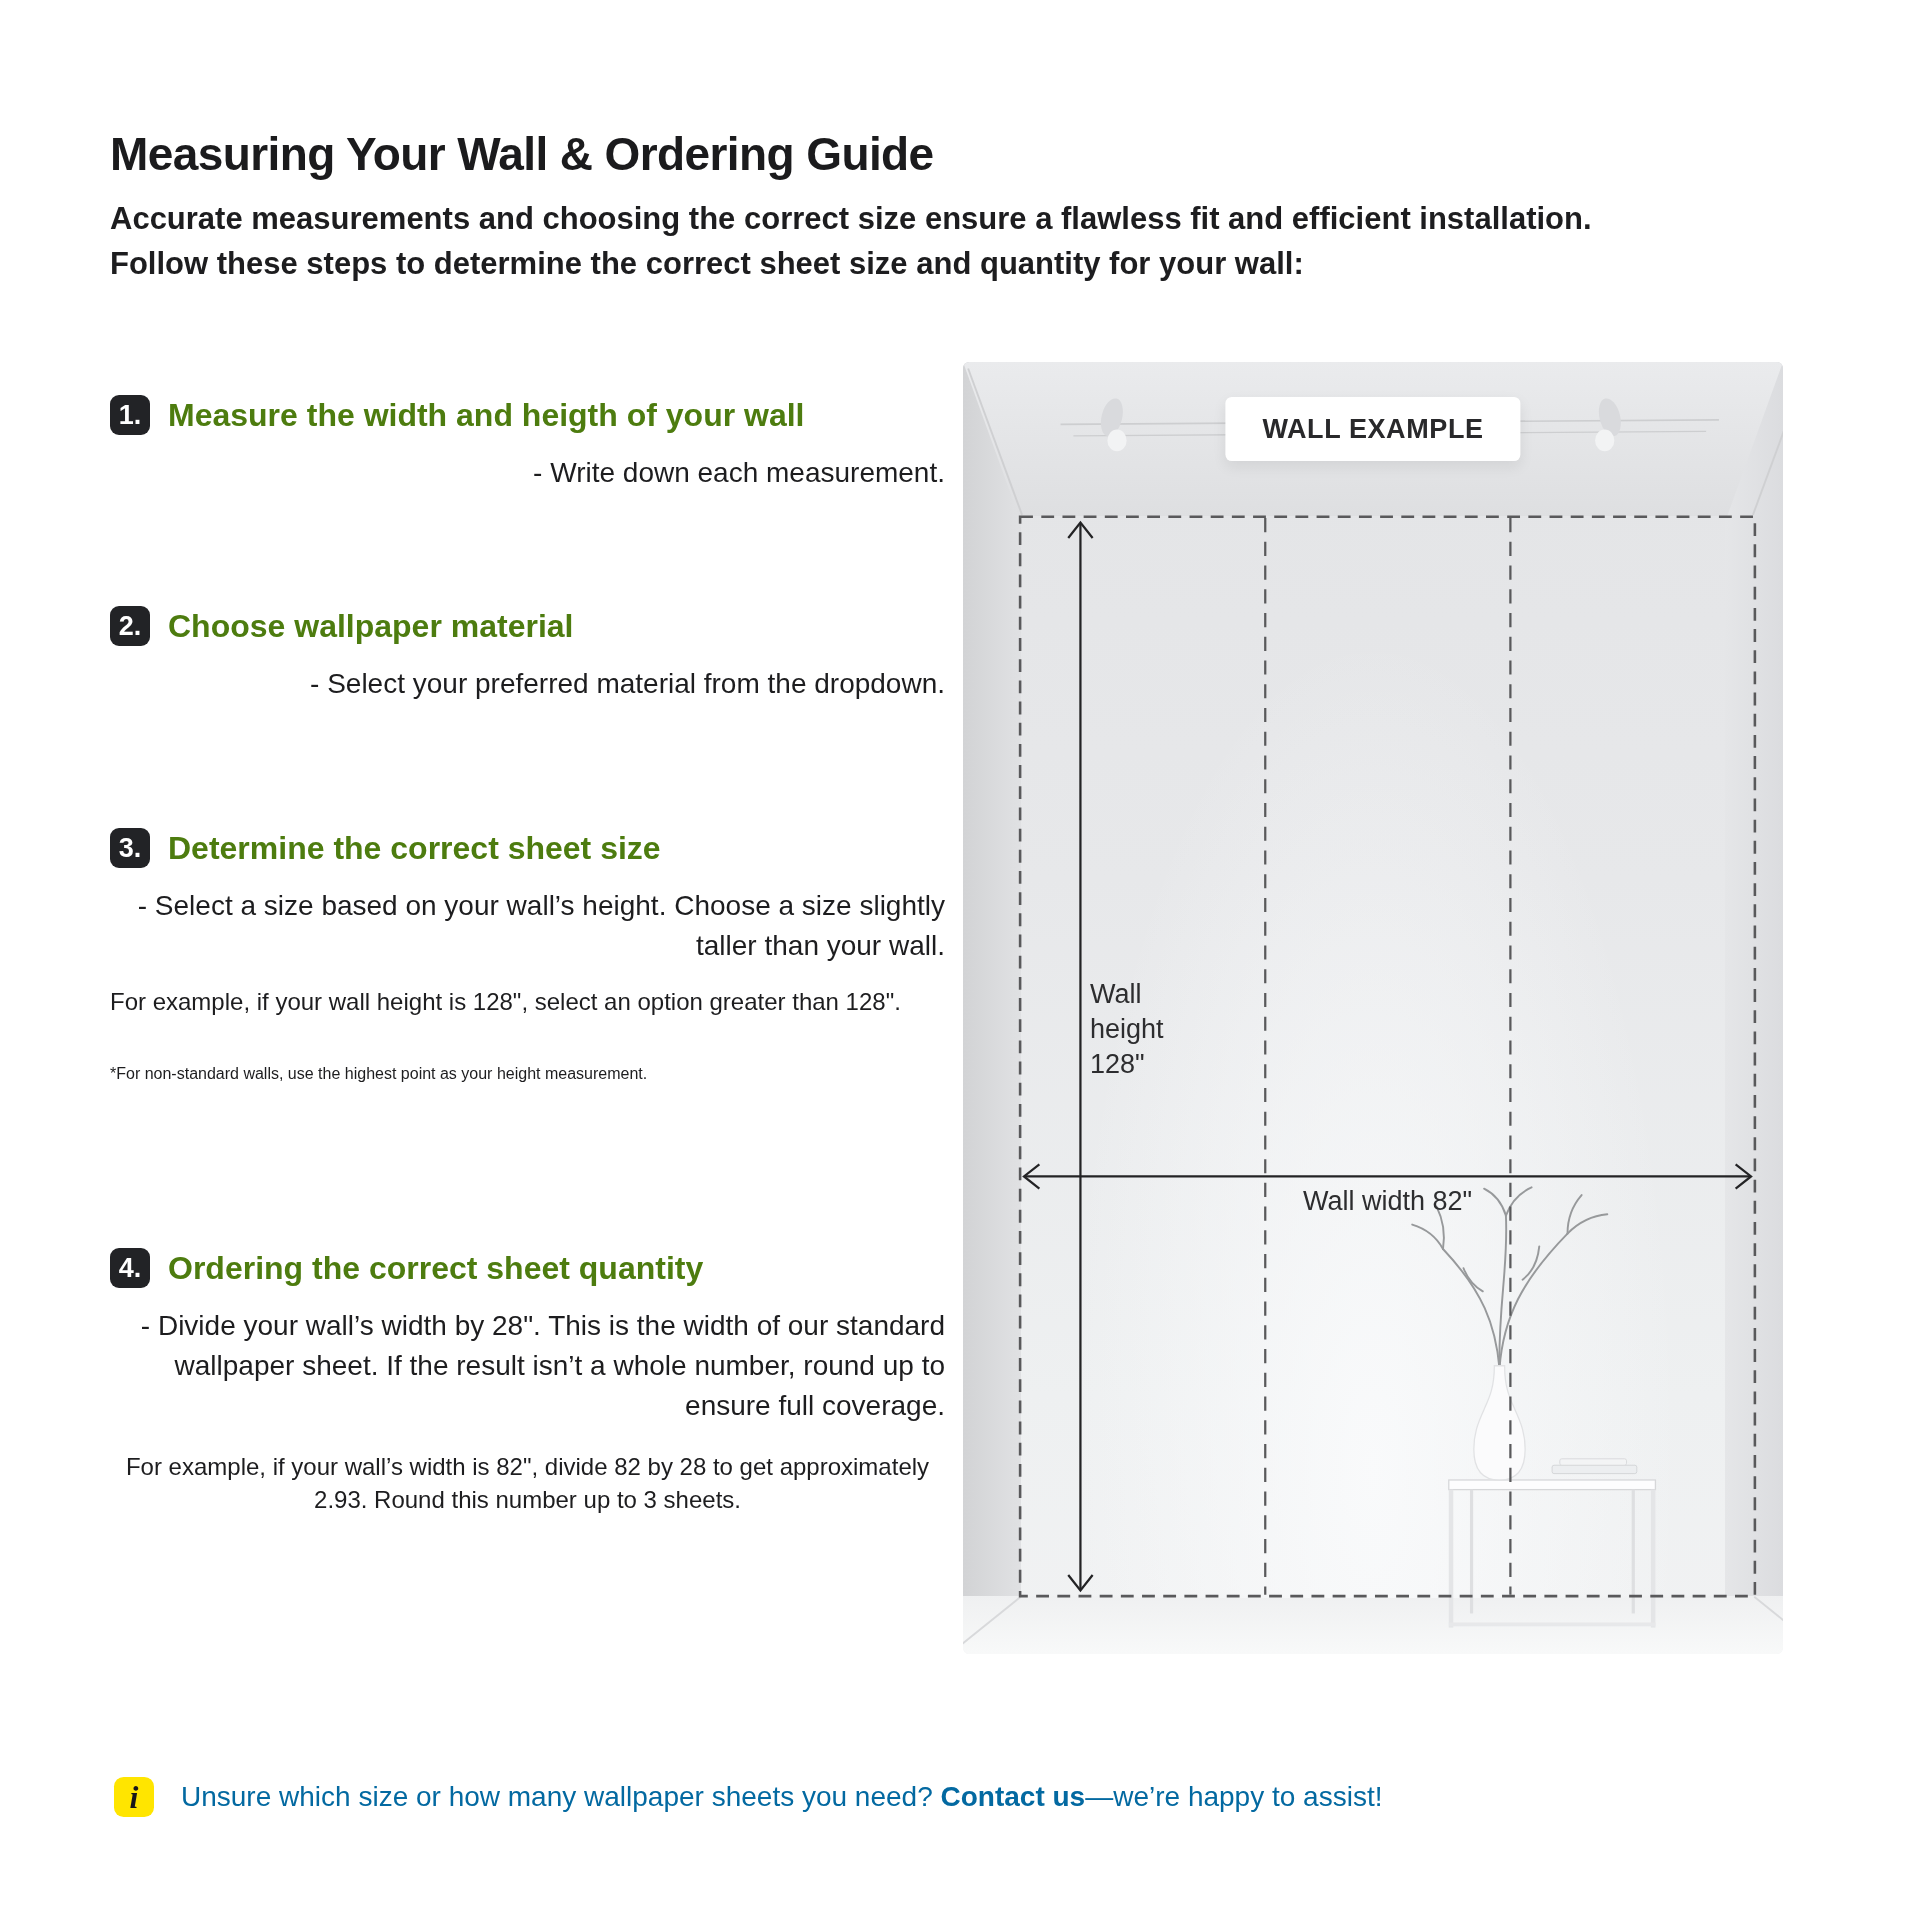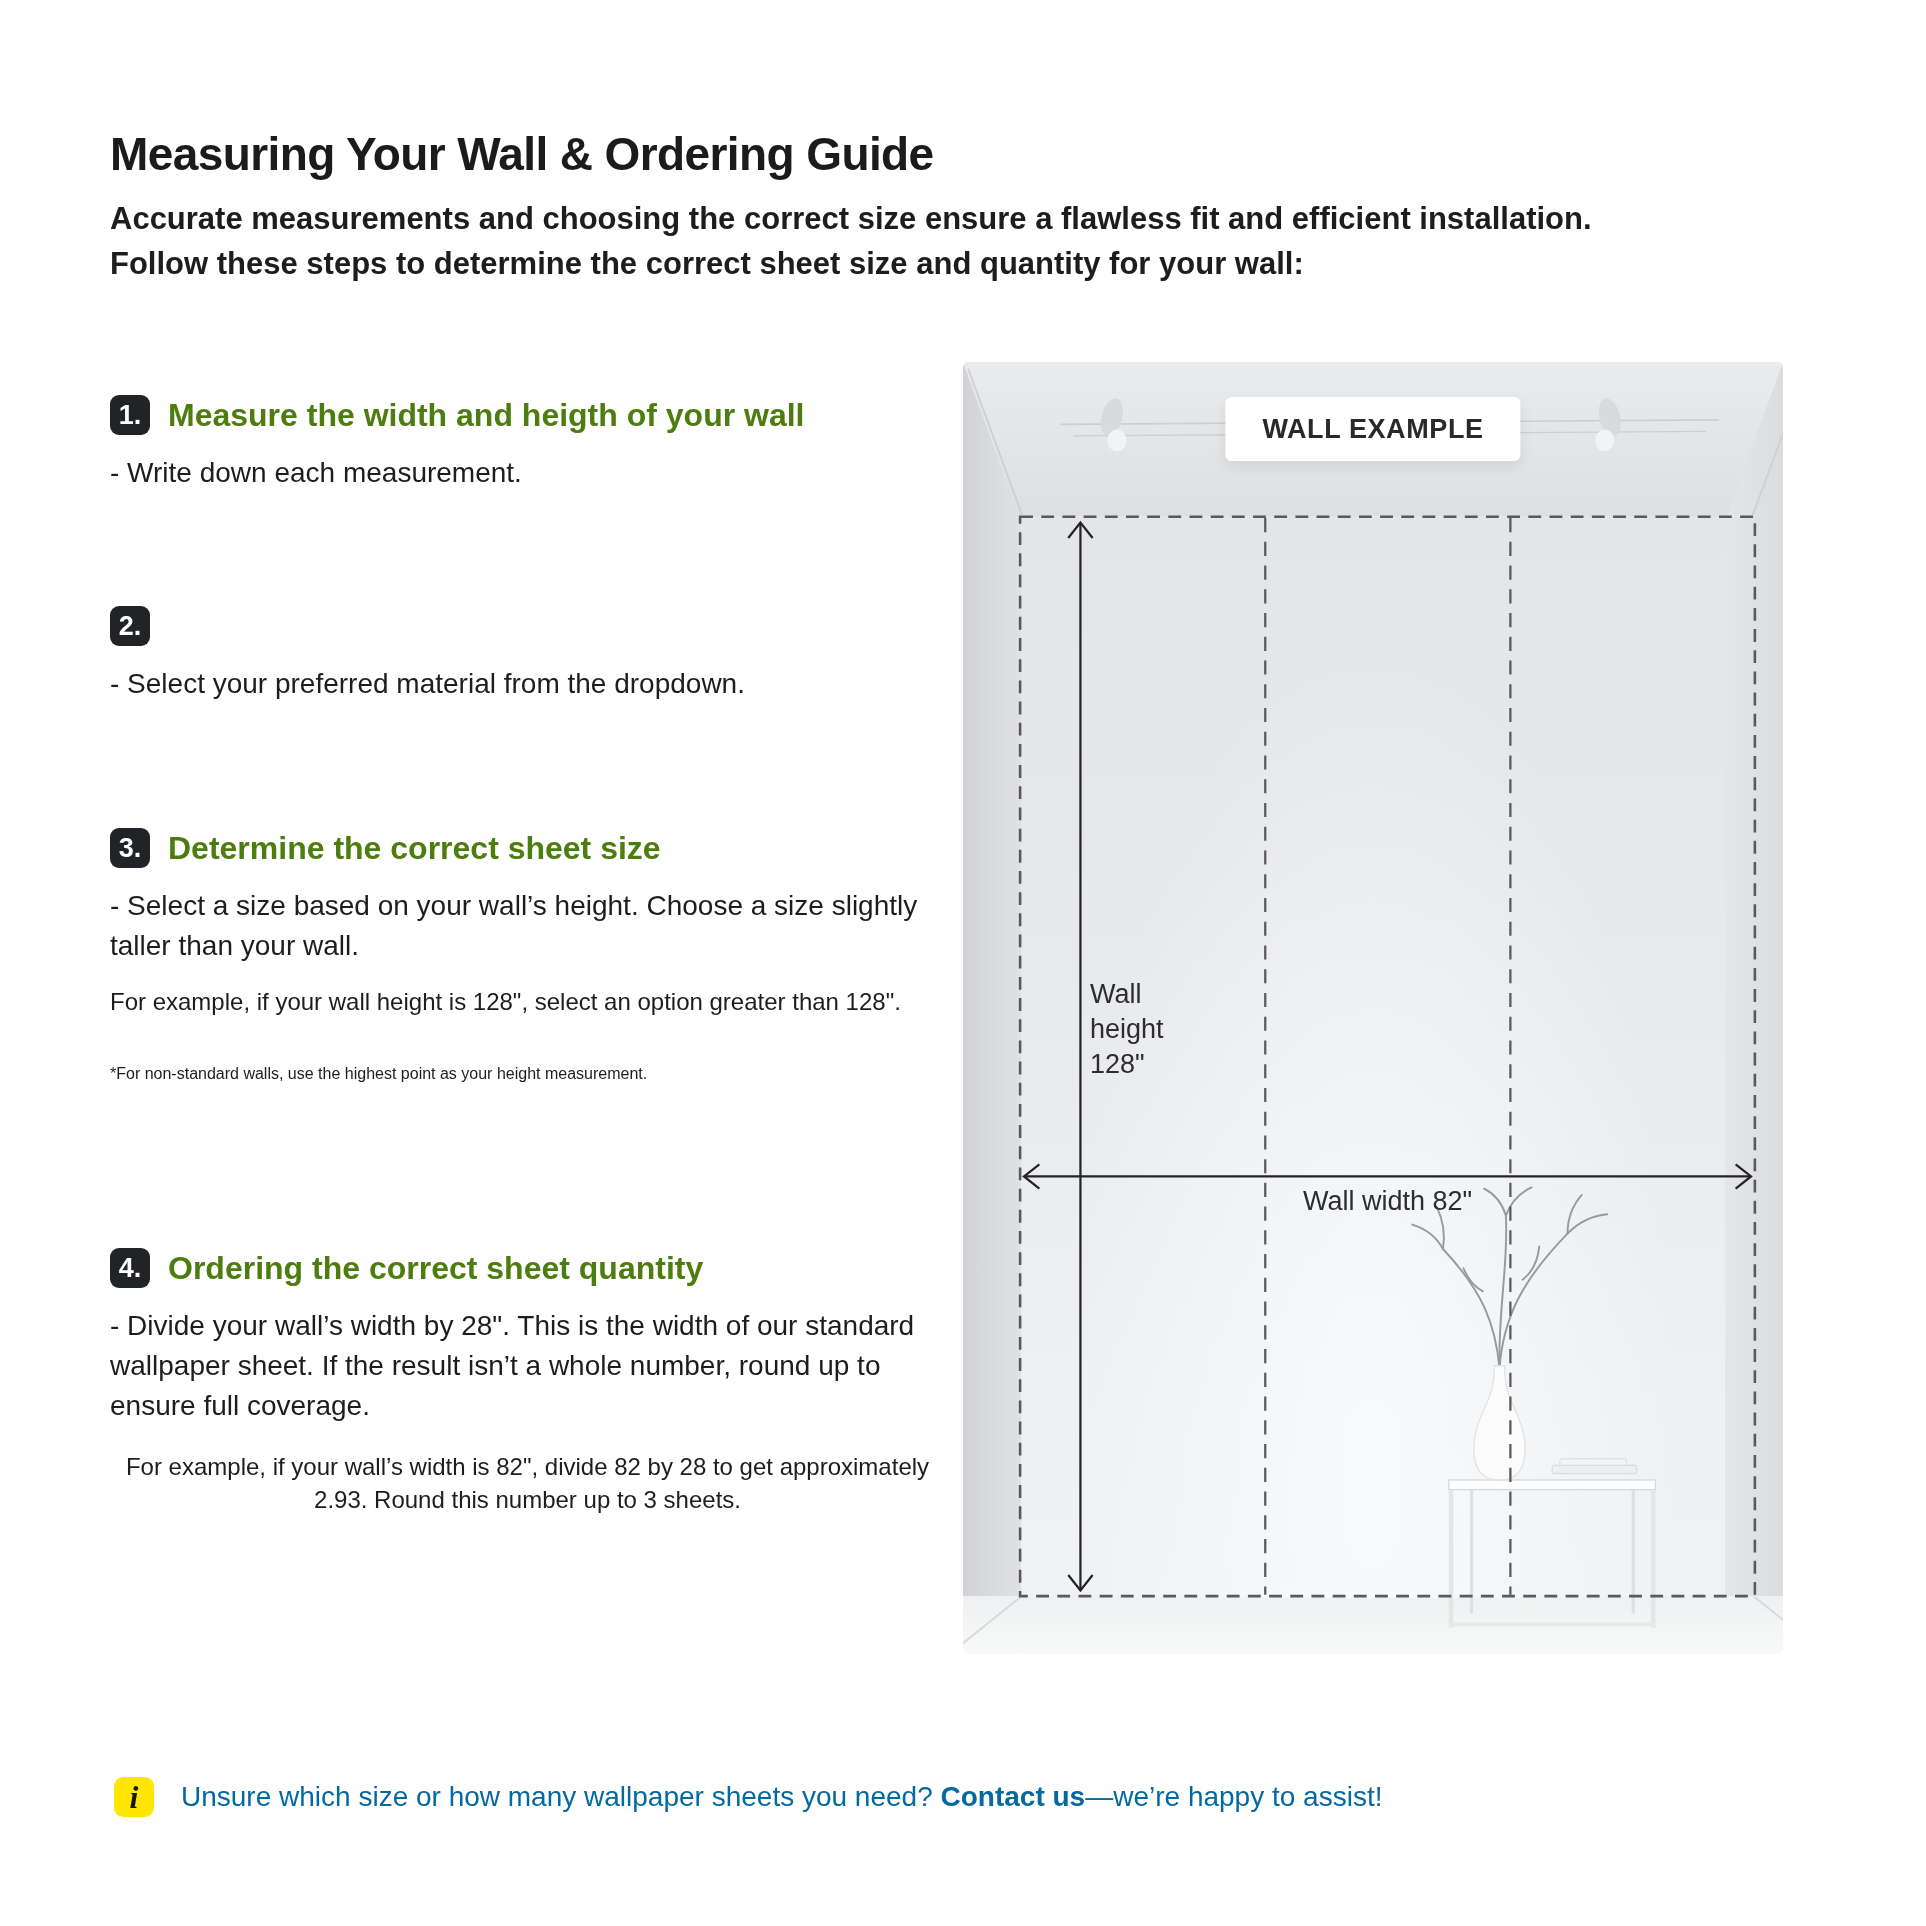--- a/index.html
+++ b/index.html
@@ -21,21 +21,21 @@
   #step2{top:606px}
   #step3{top:828px}
   #step4{top:1248px}
   .step-head{display:flex;align-items:center;gap:18px;}
   .badge{
     width:40px;height:40px;flex:0 0 40px;background:#222326;color:#ffffff;
     border-radius:9px;font-weight:bold;font-size:27px;
     display:flex;align-items:center;justify-content:center;
   }
   .step-heading{font-size:32px;font-weight:bold;margin:0;color:#4d7c0f;}
-  .step-body{font-size:28px;line-height:40px;margin:18px 0 0;}
+  .step-body{font-size:28px;line-height:40px;margin:18px 0 0;text-align:right;}
   .step-example{font-size:24px;line-height:33px;margin:19px 0 0;}
   .step-note{font-size:16px;line-height:33px;margin:39px 0 0;}
   #step4 .step-example{margin-top:24.4px;text-align:center;}
 
   
   .photo{
     position:absolute;left:963px;top:362px;width:820px;height:1292px;
     background:linear-gradient(180deg,#e3e4e6 0%,#e7e8ea 40%,#eef0f1 80%,#f1f2f3 100%);
     border-radius:6.4px;overflow:hidden;
   }
@@ -86,20 +86,21 @@
   <div class="step-head">
     <span class="badge">1.</span>
     <h2 class="step-heading">Measure the width and heigth of your wall</h2>
   </div>
   <p class="step-body">- Write down each measurement.</p>
 </div>
 
 <div class="step" id="step2">
   <div class="step-head">
     <span class="badge">2.</span>
+    <h2 class="step-heading">Choose wallpaper material</h2>
   </div>
   <p class="step-body">- Select your preferred material from the dropdown.</p>
 </div>
 
 <div class="step" id="step3">
   <div class="step-head">
     <span class="badge">3.</span>
     <h2 class="step-heading">Determine the correct sheet size</h2>
   </div>
   <p class="step-body">- Select a size based on your wall’s height. Choose a size slightly taller than your wall.</p>

